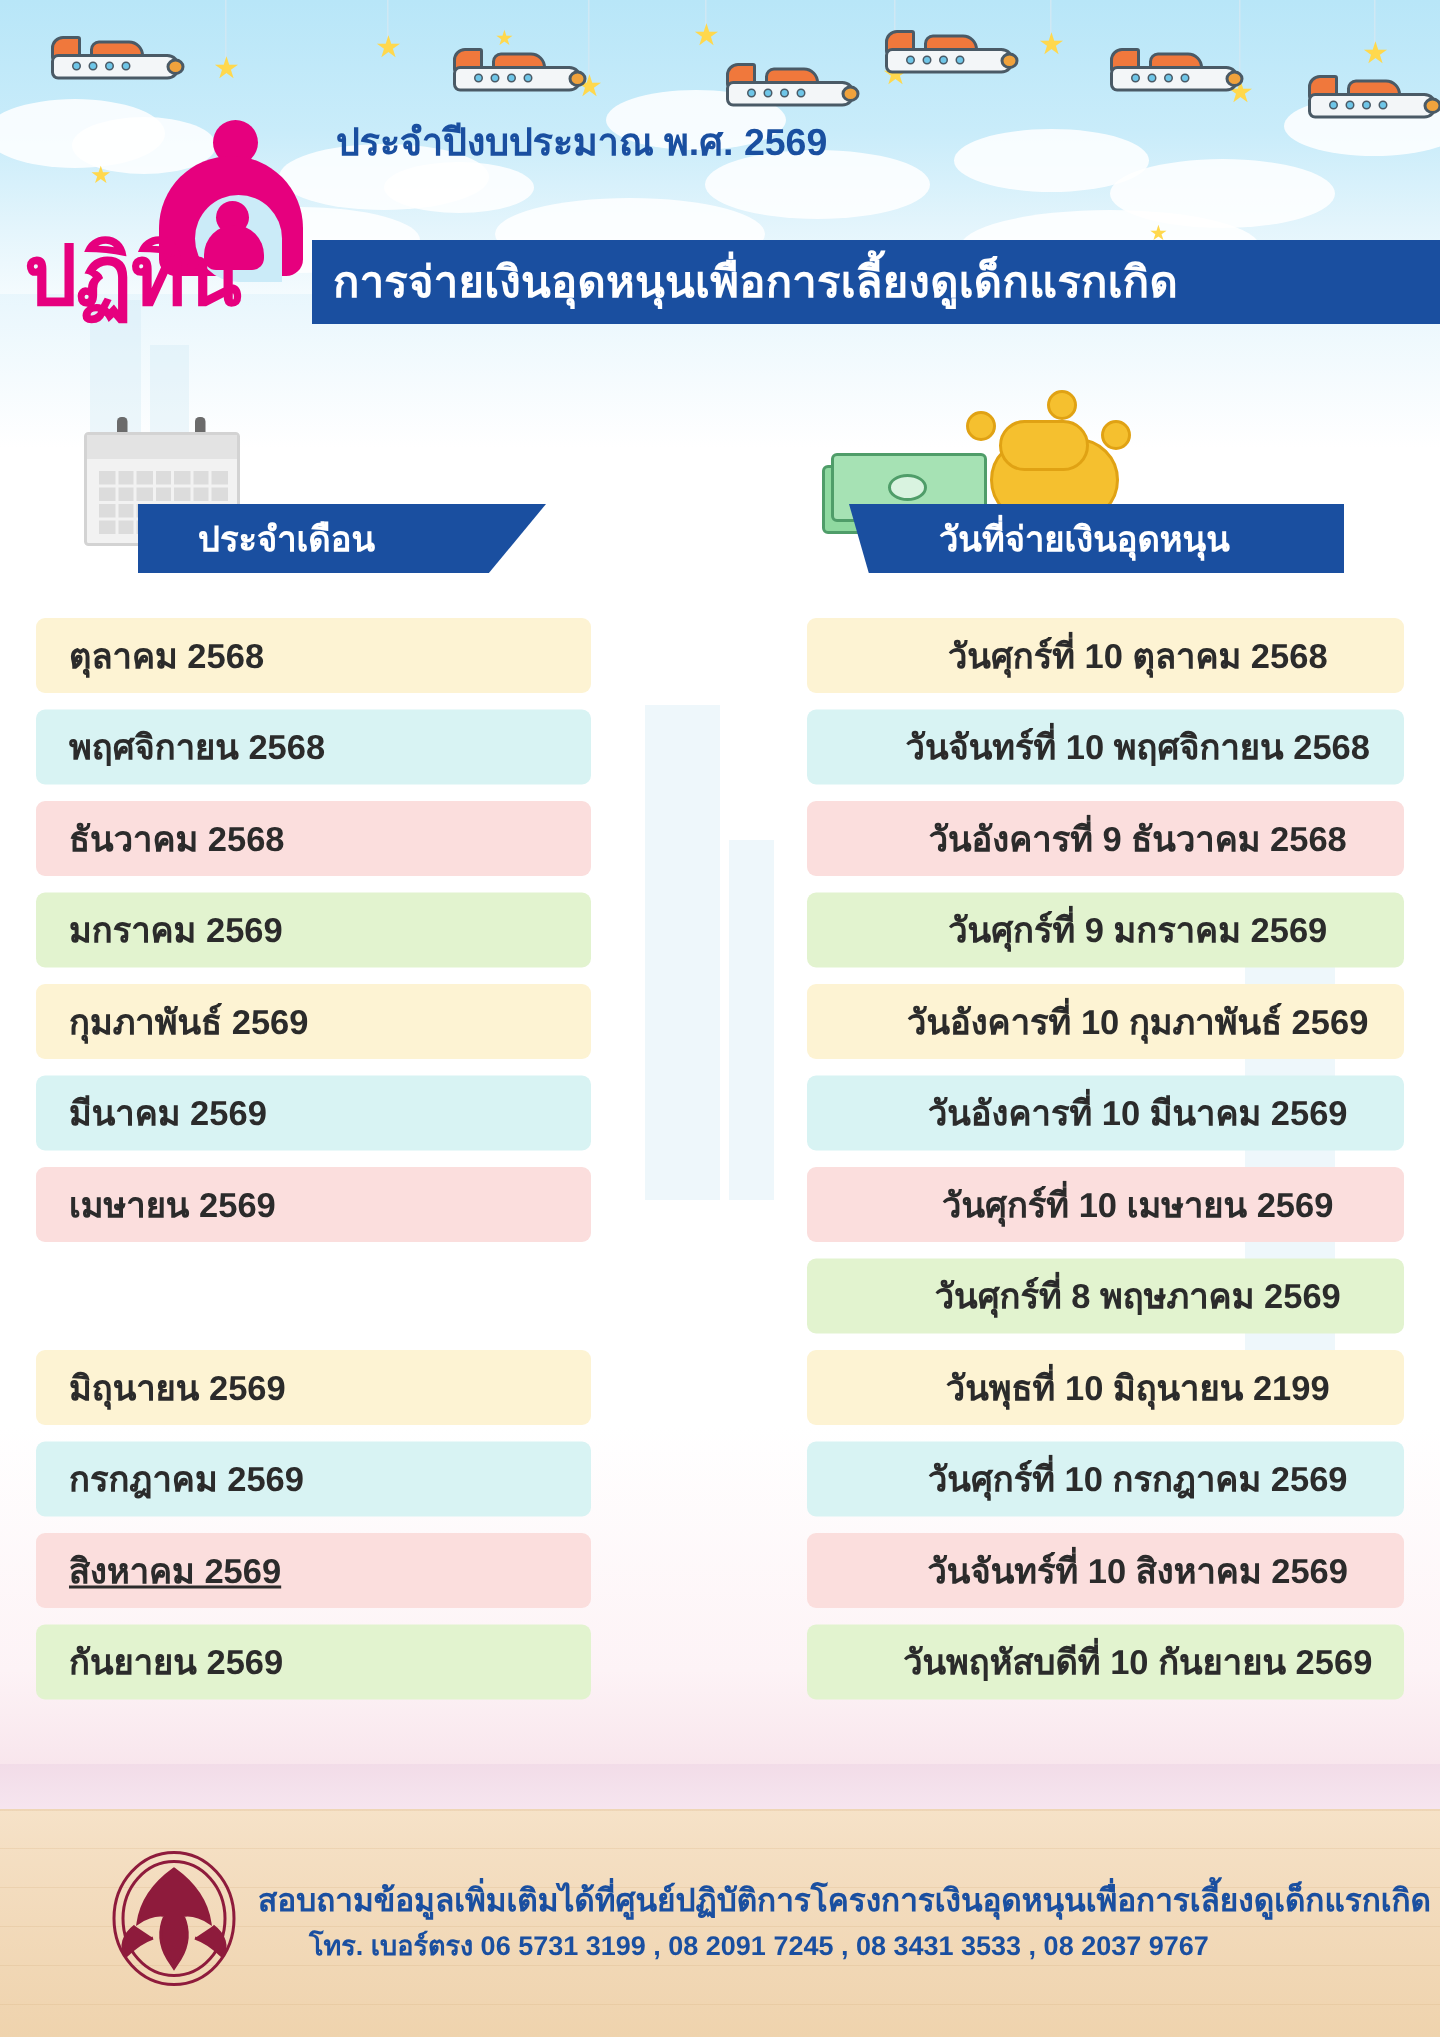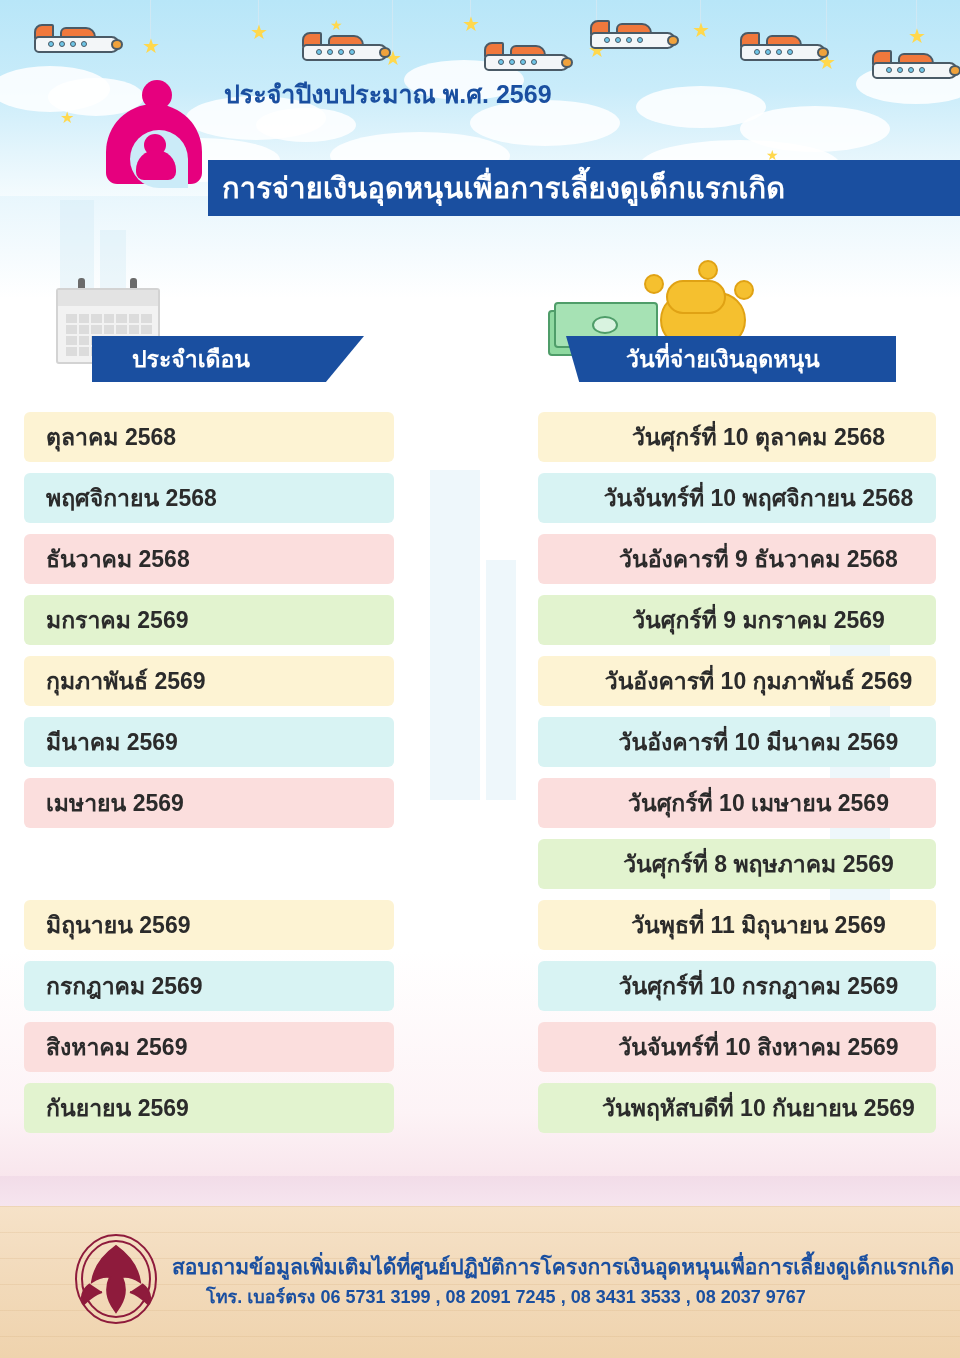--- a/index.html
+++ b/index.html
@@ -505,20 +505,21 @@
     <div class="momlogo">
       <div class="head"></div>
       <div class="body"></div>
       <div class="cut"></div>
       <div class="baby-head"></div>
       <div class="baby-body"></div>
     </div>
     <div class="title-bar">
       <div class="title-text">การจ่ายเงินอุดหนุนเพื่อการเลี้ยงดูเด็กแรกเกิด</div>
     </div>
+    <div class="word-patitin">ปฏิทิน</div>
   </div>
   <div class="subtitle">ประจำปีงบประมาณ พ.ศ. 2569</div>
 
   <div class="calicon">
     <div class="ring" style="left:22px;"></div>
     <div class="ring" style="left:74px;"></div>
     <div class="pg">
       <div class="grid">
         <i></i>
           <i></i>
@@ -597,28 +598,28 @@
     </div>
     <div class="row">
       <div class="cell month" style="background:#fbdedd;">เมษายน 2569</div>
       <div class="cell date" style="background:#fbdedd;">วันศุกร์ที่ 10 เมษายน 2569</div>
     </div>
     <div class="row">
       <div class="cell date" style="background:#e2f3cf;">วันศุกร์ที่ 8 พฤษภาคม 2569</div>
     </div>
     <div class="row">
       <div class="cell month" style="background:#fdf3d3;">มิถุนายน 2569</div>
-      <div class="cell date" style="background:#fdf3d3;">วันพุธที่ 11 มิถุนายน 2569</div>
+      <div class="cell date" style="background:#fdf3d3;">วันพุธที่ 10 มิถุนายน 2199</div>
     </div>
     <div class="row">
       <div class="cell month" style="background:#d8f3f3;">กรกฎาคม 2569</div>
       <div class="cell date" style="background:#d8f3f3;">วันศุกร์ที่ 10 กรกฎาคม 2569</div>
     </div>
     <div class="row">
-      <div class="cell month" style="background:#fbdedd;">สิงหาคม 2569</div>
+      <div class="cell month" style="background:#fbdedd;text-decoration:underline;">สิงหาคม 2569</div>
       <div class="cell date" style="background:#fbdedd;">วันจันทร์ที่ 10 สิงหาคม 2569</div>
     </div>
     <div class="row">
       <div class="cell month" style="background:#e2f3cf;">กันยายน 2569</div>
       <div class="cell date" style="background:#e2f3cf;">วันพฤหัสบดีที่ 10 กันยายน 2569</div>
     </div>
 
   </div>
 
   <div class="footer-wave"></div>

